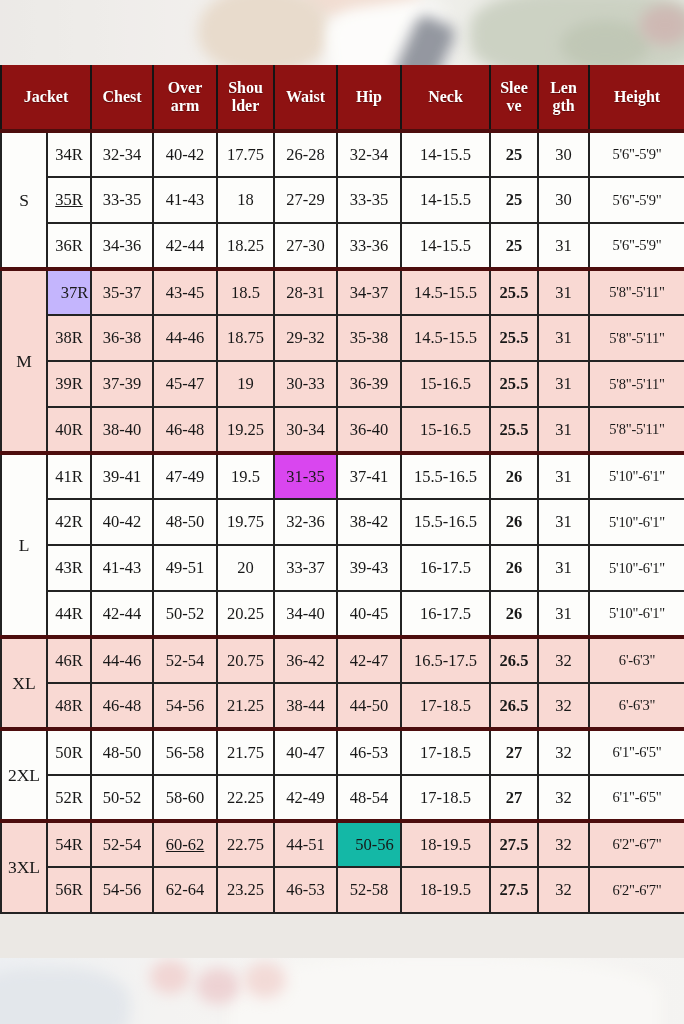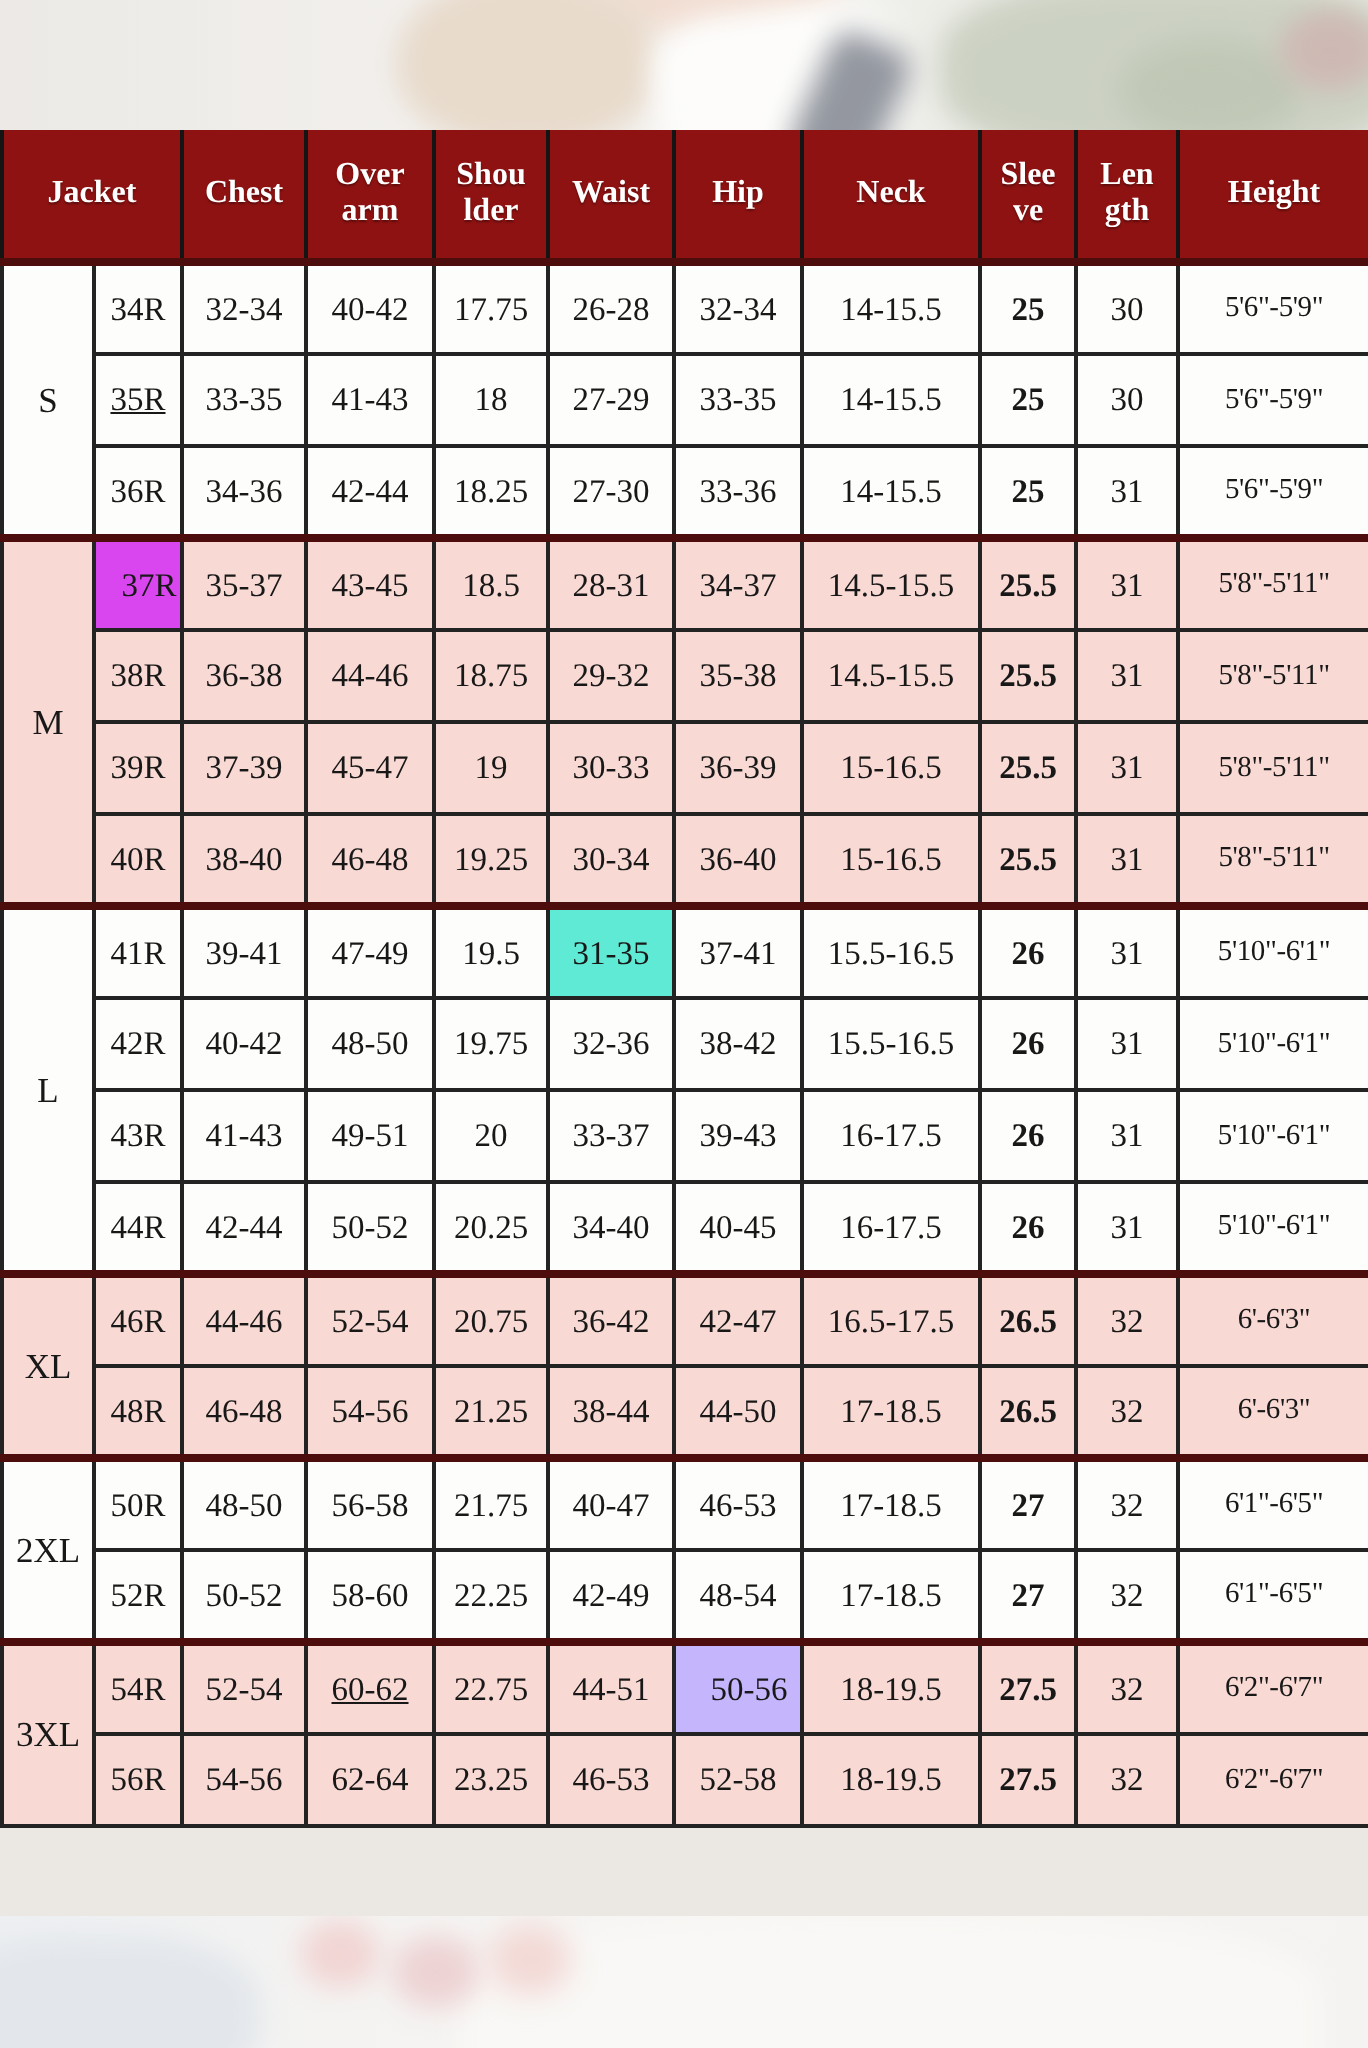--- a/index.html
+++ b/index.html
@@ -157,21 +157,21 @@
           <td class="col-shoulder" style="background: rgb(253, 253, 251);">18.25</td>
           <td class="col-waist" style="background: rgb(253, 253, 251);">27-30</td>
           <td class="col-hip" style="background: rgb(253, 253, 251);">33-36</td>
           <td class="col-neck" style="background: rgb(253, 253, 251);">14-15.5</td>
           <td class="col-sleeve" style="background: rgb(253, 253, 251);">25</td>
           <td class="col-length" style="background: rgb(253, 253, 251);">31</td>
           <td class="col-height" style="background: rgb(253, 253, 251);">5'6"-5'9"</td>
         </tr>
         <tr class="group-start">
           <td rowspan="4" class="group-label" style="background: rgb(249, 217, 211);">M</td>
-          <td class="col-jacket" style="background: #d946ef; padding-left: 12px;">37R</td>
+          <td class="col-jacket" style="background: #c4b5fd; padding-left: 12px;">37R</td>
           <td class="col-chest" style="background: rgb(249, 217, 211);">35-37</td>
           <td class="col-overarm" style="background: rgb(249, 217, 211);">43-45</td>
           <td class="col-shoulder" style="background: rgb(249, 217, 211);">18.5</td>
           <td class="col-waist" style="background: rgb(249, 217, 211);">28-31</td>
           <td class="col-hip" style="background: rgb(249, 217, 211);">34-37</td>
           <td class="col-neck" style="background: rgb(249, 217, 211);">14.5-15.5</td>
           <td class="col-sleeve" style="background: rgb(249, 217, 211);">25.5</td>
           <td class="col-length" style="background: rgb(249, 217, 211);">31</td>
           <td class="col-height" style="background: rgb(249, 217, 211);">5'8"-5'11"</td>
         </tr>
@@ -210,21 +210,21 @@
           <td class="col-sleeve" style="background: rgb(249, 217, 211);">25.5</td>
           <td class="col-length" style="background: rgb(249, 217, 211);">31</td>
           <td class="col-height" style="background: rgb(249, 217, 211);">5'8"-5'11"</td>
         </tr>
         <tr class="group-start">
           <td rowspan="4" class="group-label" style="background: rgb(253, 253, 251);">L</td>
           <td class="col-jacket" style="background: rgb(253, 253, 251);">41R</td>
           <td class="col-chest" style="background: rgb(253, 253, 251);">39-41</td>
           <td class="col-overarm" style="background: rgb(253, 253, 251);">47-49</td>
           <td class="col-shoulder" style="background: rgb(253, 253, 251);">19.5</td>
-          <td class="col-waist" style="background: #5eead4;">31-35</td>
+          <td class="col-waist" style="background: #d946ef;">31-35</td>
           <td class="col-hip" style="background: rgb(253, 253, 251); margin-left: 28px;">37-41</td>
           <td class="col-neck" style="background: rgb(253, 253, 251);">15.5-16.5</td>
           <td class="col-sleeve" style="background: rgb(253, 253, 251);">26</td>
           <td class="col-length" style="background: rgb(253, 253, 251);">31</td>
           <td class="col-height" style="background: rgb(253, 253, 251);">5'10"-6'1"</td>
         </tr>
         <tr class="">
           <td class="col-jacket" style="background: rgb(253, 253, 251);">42R</td>
           <td class="col-chest" style="background: rgb(253, 253, 251);">40-42</td>
           <td class="col-overarm" style="background: rgb(253, 253, 251);">48-50</td>
@@ -310,21 +310,21 @@
           <td class="col-length" style="background: rgb(253, 253, 251);">32</td>
           <td class="col-height" style="background: rgb(253, 253, 251);">6'1"-6'5"</td>
         </tr>
         <tr class="group-start">
           <td rowspan="2" class="group-label" style="background: rgb(249, 217, 211);">3XL</td>
           <td class="col-jacket" style="background: rgb(249, 217, 211);">54R</td>
           <td class="col-chest" style="background: rgb(249, 217, 211);">52-54</td>
           <td class="col-overarm" style="background: rgb(249, 217, 211); text-decoration: underline;">60-62</td>
           <td class="col-shoulder" style="background: rgb(249, 217, 211);">22.75</td>
           <td class="col-waist" style="background: rgb(249, 217, 211); text-align: center;">44-51</td>
-          <td class="col-hip" style="background: #c4b5fd; padding-left: 12px;">50-56</td>
+          <td class="col-hip" style="background: #14b8a6; padding-left: 12px;">50-56</td>
           <td class="col-neck" style="background: rgb(249, 217, 211);">18-19.5</td>
           <td class="col-sleeve" style="background: rgb(249, 217, 211);">27.5</td>
           <td class="col-length" style="background: rgb(249, 217, 211);">32</td>
           <td class="col-height" style="background: rgb(249, 217, 211);">6'2"-6'7"</td>
         </tr>
         <tr class="">
           <td class="col-jacket" style="background: rgb(249, 217, 211);">56R</td>
           <td class="col-chest" style="background: rgb(249, 217, 211);">54-56</td>
           <td class="col-overarm" style="background: rgb(249, 217, 211);">62-64</td>
           <td class="col-shoulder" style="background: rgb(249, 217, 211);">23.25</td>

